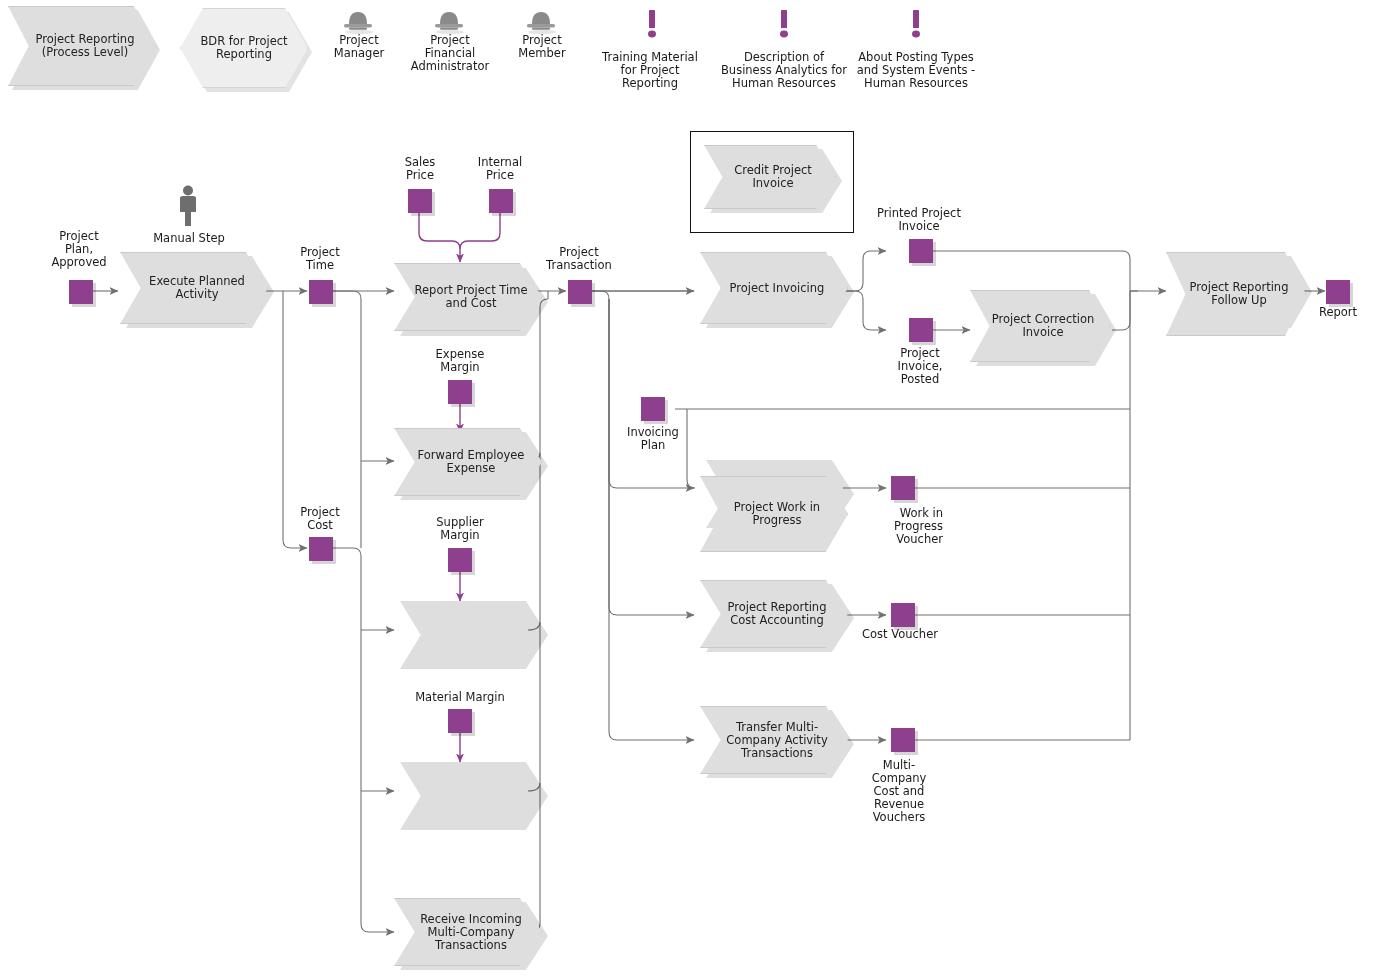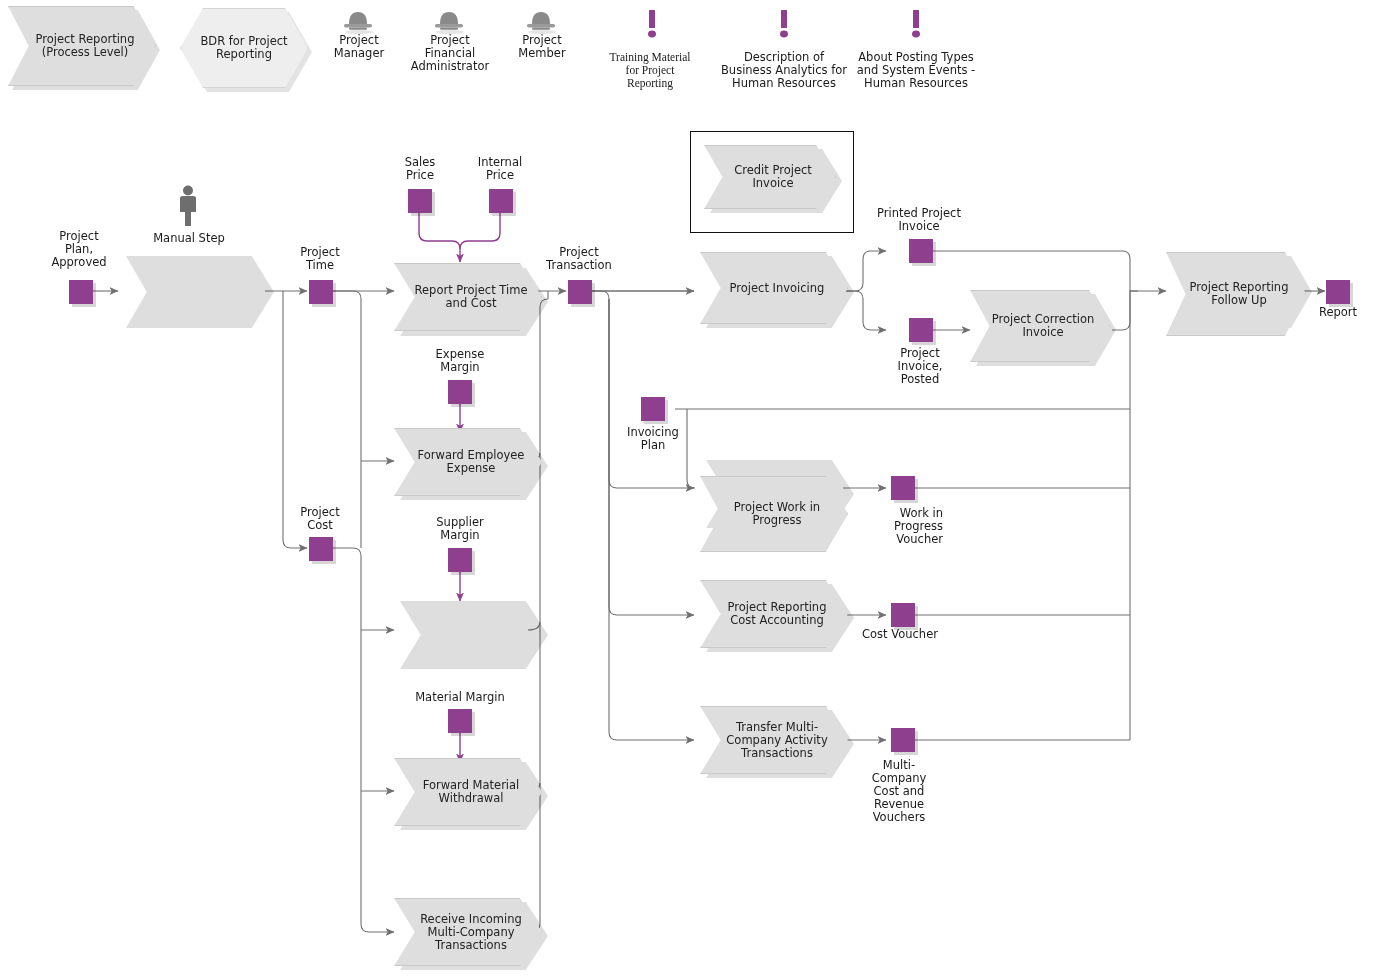--- a/index.html
+++ b/index.html
@@ -236,21 +236,21 @@
     <rect x="4" y="16" width="28" height="3.4" rx="1.6" fill="#9a9a9a"></rect>
     <rect x="9" y="19.4" width="18" height="2.4" rx="1.1" fill="#8a8a8a"></rect>
   </svg>
   <div class="txt" style="left:503px;top:34px;width:78px;">Project
 Member</div>
 
   <svg class="bangicon" style="left:642px;top:8px;" viewBox="0 0 20 34">
     <rect x="7" y="2" width="6" height="18" rx="0.5" fill="#8e3f8e"></rect>
     <ellipse cx="10" cy="26" rx="4" ry="3.4" fill="#8e3f8e"></ellipse>
   </svg>
-  <div class="txt" style="left:589px;top:51px;width:122px;font-family:Liberation Serif, serif;">Training Material
+  <div class="txt" style="left:589px;top:51px;width:122px;">Training Material
 for Project
 Reporting</div>
 
   <svg class="bangicon" style="left:774px;top:8px;" viewBox="0 0 20 34">
     <rect x="7" y="2" width="6" height="18" rx="0.5" fill="#8e3f8e"></rect>
     <ellipse cx="10" cy="26" rx="4" ry="3.4" fill="#8e3f8e"></ellipse>
   </svg>
   <div class="txt" style="left:709px;top:51px;width:150px;">Description of
 Business Analytics for
 Human Resources</div>
@@ -269,20 +269,25 @@
   <div class="sqshadow" style="left:72px;top:283px;"></div>
   <div class="sq" style="left:69px;top:280px;"></div>
 
   <svg class="personicon" style="left:175px;top:184px;" viewBox="0 0 26 44">
     <circle cx="13" cy="6.5" r="5" fill="#6e6e6e"></circle>
     <path d="M5,14 Q5,12 8,12 L18,12 Q21,12 21,14 L21,28 L16,28 L16,42 L10,42 L10,28 L5,28 Z" fill="#6e6e6e"></path>
   </svg>
   <div class="txt" style="left:140px;top:232px;width:98px;">Manual Step</div>
 
   <div class="chevshadow" style="left:126px;top:256px;width:148px;height:72px;"></div>
+  <div class="chev" style="left:120px;top:252px;width:148px;height:72px;">
+    <span class="lbl">Execute
+Planned
+Activity</span>
+  </div>
 
   <div class="txt" style="left:275px;top:246px;width:90px;">Project
 Time</div>
   <div class="sqshadow" style="left:312px;top:283px;"></div>
   <div class="sq" style="left:309px;top:280px;"></div>
 
   <div class="txt" style="left:275px;top:506px;width:90px;">Project
 Cost</div>
   <div class="sqshadow" style="left:312px;top:540px;"></div>
   <div class="sq" style="left:309px;top:537px;"></div>
@@ -320,25 +325,20 @@
   <div class="sqshadow" style="left:451px;top:551px;"></div>
   <div class="sq" style="left:448px;top:548px;"></div>
 
   <div class="chevshadow" style="left:400px;top:601px;width:148px;height:68px;"></div>
 
   <div class="txt" style="left:404px;top:691px;width:112px;">Material Margin</div>
   <div class="sqshadow" style="left:451px;top:712px;"></div>
   <div class="sq" style="left:448px;top:709px;"></div>
 
   <div class="chevshadow" style="left:400px;top:762px;width:148px;height:68px;"></div>
-  <div class="chev" style="left:394px;top:758px;width:148px;height:68px;">
-    <span class="lbl">Forward
-Material
-Withdrawal</span>
-  </div>
 
   <div class="chevshadow" style="left:400px;top:902px;width:148px;height:68px;"></div>
   <div class="chev" style="left:394px;top:898px;width:148px;height:68px;">
     <span class="lbl">Receive Incoming
 Multi-Company
 Transactions</span>
   </div>
 
   <div class="txt" style="left:534px;top:246px;width:90px;">Project
 Transaction</div>

